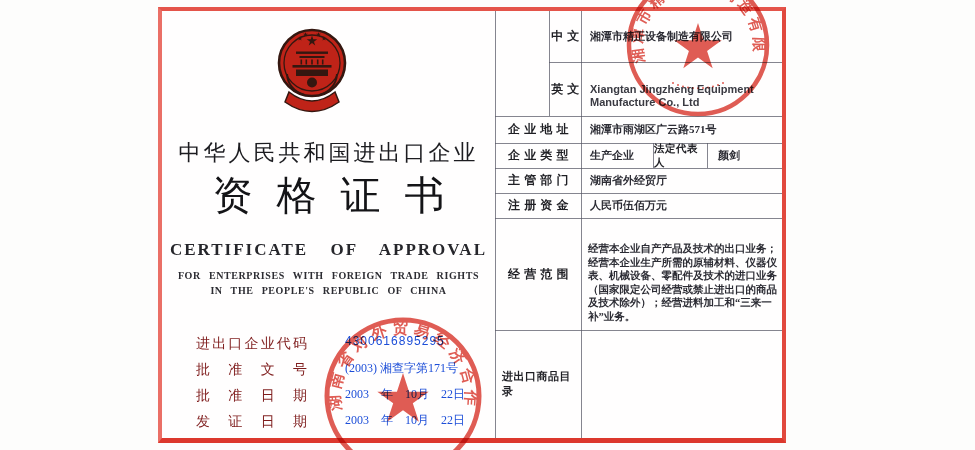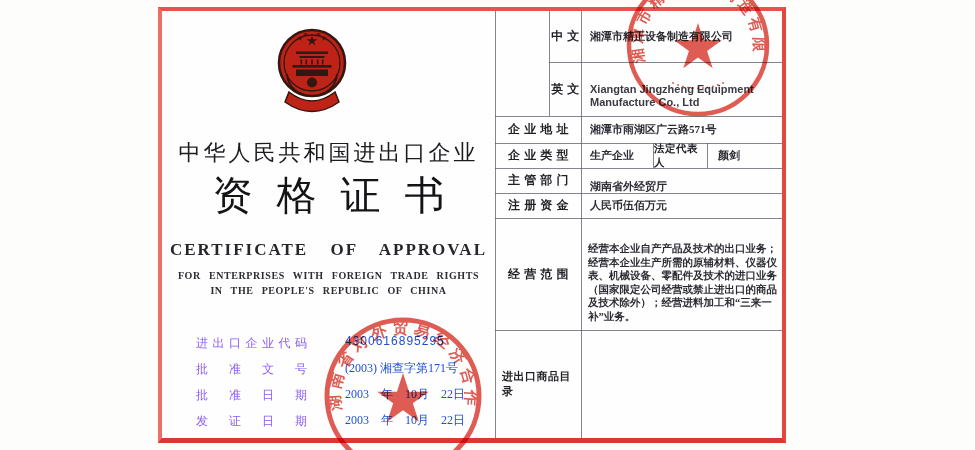--- a/index.html
+++ b/index.html
@@ -33,21 +33,21 @@
     color:#26262b; white-space:nowrap;
   }
   .sub-en{
     position:absolute; left:0; width:333px; text-align:center;
     font-size:10px; font-weight:bold; letter-spacing:.6px; word-spacing:5px;
     color:#2c2c32; white-space:nowrap;
   }
   .sub-en1{ top:259px; } .sub-en2{ top:274px; }
   .field{ position:absolute; left:34px; height:22px; }
   .f-label{
-    display:inline-block; width:112px; font-size:12px; color:#8b5cf6;
+    display:inline-block; width:112px; font-size:14px; color:#7f1d1d;
     text-align:justify; text-align-last:justify; vertical-align:top; letter-spacing:1px;
   }
   .f-value{
     position:absolute; left:149px; top:-1px; width:150px; white-space:nowrap;
     font-size:12px; font-weight:normal; color:#1d4ed8;
   }
   .num{ font-family:"Liberation Sans","DejaVu Sans",sans-serif; letter-spacing:1px; }
   .datev{ word-spacing:9px; }
   
   .vline,.hline{ position:absolute; background:#565664; opacity:.72; }
@@ -164,21 +164,21 @@
     <div class="cell lbl" style="left:492px;top:132px;width:53px;height:25px;justify-content:center;font-size:10.5px;">
       <span>法定代表人</span>
     </div>
     <div class="cell val" style="left:556px;top:132px;width:60px;height:25px;">
       <span>颜剑</span>
     </div>
 
     <div class="cell lbl" style="left:334px;top:157px;width:85px;height:25px;padding:0 12px;justify-content:center;">
       <span class="just">主 管 部 门</span>
     </div>
-    <div class="cell val" style="left:428px;top:163px;width:185px;height:25px;">
+    <div class="cell val" style="left:428px;top:157px;width:185px;height:25px;">
       <span>湖南省外经贸厅</span>
     </div>
 
     <div class="cell lbl" style="left:334px;top:182px;width:85px;height:25px;padding:0 12px;">
       <span class="just">注 册 资 金</span>
     </div>
     <div class="cell val" style="left:428px;top:182px;width:185px;height:25px;">
       <span>人民币伍佰万元</span>
     </div>
 

